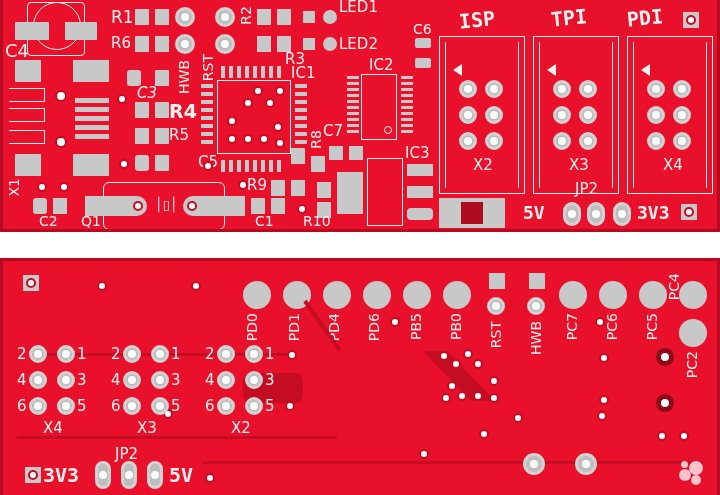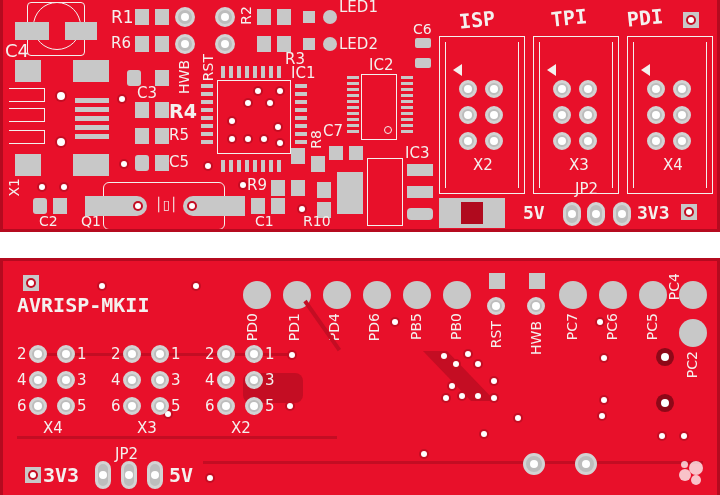--- a/index.html
+++ b/index.html
@@ -88,30 +88,30 @@
   <span class="silk" style="left:274px;top:52px;font-size:15px;margin-left:8px;">R3</span>
   <div class="pad" style="left:300px;top:11px;width:12px;height:12px;"></div>
   <div class="round-pad" style="left:320px;top:10px;width:14px;height:14px;"></div>
   <span class="silk" style="left:336px;top:0;font-size:15px;">LED1</span>
   <div class="pad" style="left:300px;top:38px;width:12px;height:12px;"></div>
   <div class="round-pad" style="left:320px;top:37px;width:14px;height:14px;"></div>
   <span class="silk" style="left:336px;top:37px;font-size:15px;">LED2</span>
 
   <div class="pad" style="left:124px;top:70px;width:14px;height:16px;border-radius:3px;"></div>
   <div class="pad" style="left:152px;top:70px;width:14px;height:16px;"></div>
-  <span class="silk" style="left:134px;top:86px;font-size:15px;">C3</span>
+  <span class="silk" style="left:134px;top:86px;font-size:15px;font-style:italic;">C3</span>
   <div class="pad" style="left:132px;top:102px;width:14px;height:16px;"></div>
   <div class="pad" style="left:152px;top:102px;width:14px;height:16px;"></div>
   <span class="silk" style="left:166px;top:102px;font-size:19px;font-weight:bold;">R4</span>
   <div class="pad" style="left:132px;top:128px;width:14px;height:16px;"></div>
   <div class="pad" style="left:152px;top:128px;width:14px;height:16px;"></div>
   <span class="silk" style="left:166px;top:128px;font-size:15px;">R5</span>
   <div class="pad" style="left:132px;top:155px;width:14px;height:16px;border-radius:3px;"></div>
   <div class="pad" style="left:152px;top:155px;width:14px;height:16px;"></div>
-  <span class="silk" style="left:166px;top:155px;font-size:15px;">C5</span>
+  <span class="silk" style="left:166px;top:155px;font-size:15px;padding-left:29px;">C5</span>
   <div class="via" style="left:116px;top:96px;"></div>
   <div class="via" style="left:118px;top:161px;"></div>
 
   <div class="outline" style="left:214px;top:80px;width:74px;height:74px;"></div>
   <div style="position:absolute;left:218px;top:66px;display:flex;gap:4px;">
     <span class="pad" style="position:static;display:block;width:4px;height:12px;"></span>
       <span class="pad" style="position:static;display:block;width:4px;height:12px;"></span>
       <span class="pad" style="position:static;display:block;width:4px;height:12px;"></span>
       <span class="pad" style="position:static;display:block;width:4px;height:12px;"></span>
       <span class="pad" style="position:static;display:block;width:4px;height:12px;"></span>
@@ -266,21 +266,20 @@
   <span class="silk-b" style="left:634px;top:204px;font-size:18px;">3V3</span>
   <div class="pad" style="left:678px;top:204px;width:16px;height:16px;"></div>
   <div class="via" style="left:683px;top:209px;"></div>
 </div>
 
 <div class="board bottom">
 
   <div class="pad" style="left:20px;top:14px;width:16px;height:16px;"></div>
   <div class="via" style="left:25px;top:19px;"></div>
 
-  <span class="silk-b" style="left:14px;top:34px;font-size:20px;">AVRISP-MKII</span>
 
   <div class="round-pad" style="left:240px;top:20px;width:28px;height:28px;"></div>
   <div class="round-pad" style="left:280px;top:20px;width:28px;height:28px;"></div>
   <div class="round-pad" style="left:320px;top:20px;width:28px;height:28px;"></div>
   <div class="round-pad" style="left:360px;top:20px;width:28px;height:28px;"></div>
   <div class="round-pad" style="left:400px;top:20px;width:28px;height:28px;"></div>
   <div class="round-pad" style="left:440px;top:20px;width:28px;height:28px;"></div>
   <div class="pad" style="left:486px;top:12px;width:16px;height:16px;"></div>
   <div class="hole" style="left:484px;top:36px;width:18px;height:18px;"></div>
   <div class="pad" style="left:526px;top:12px;width:16px;height:16px;"></div>

